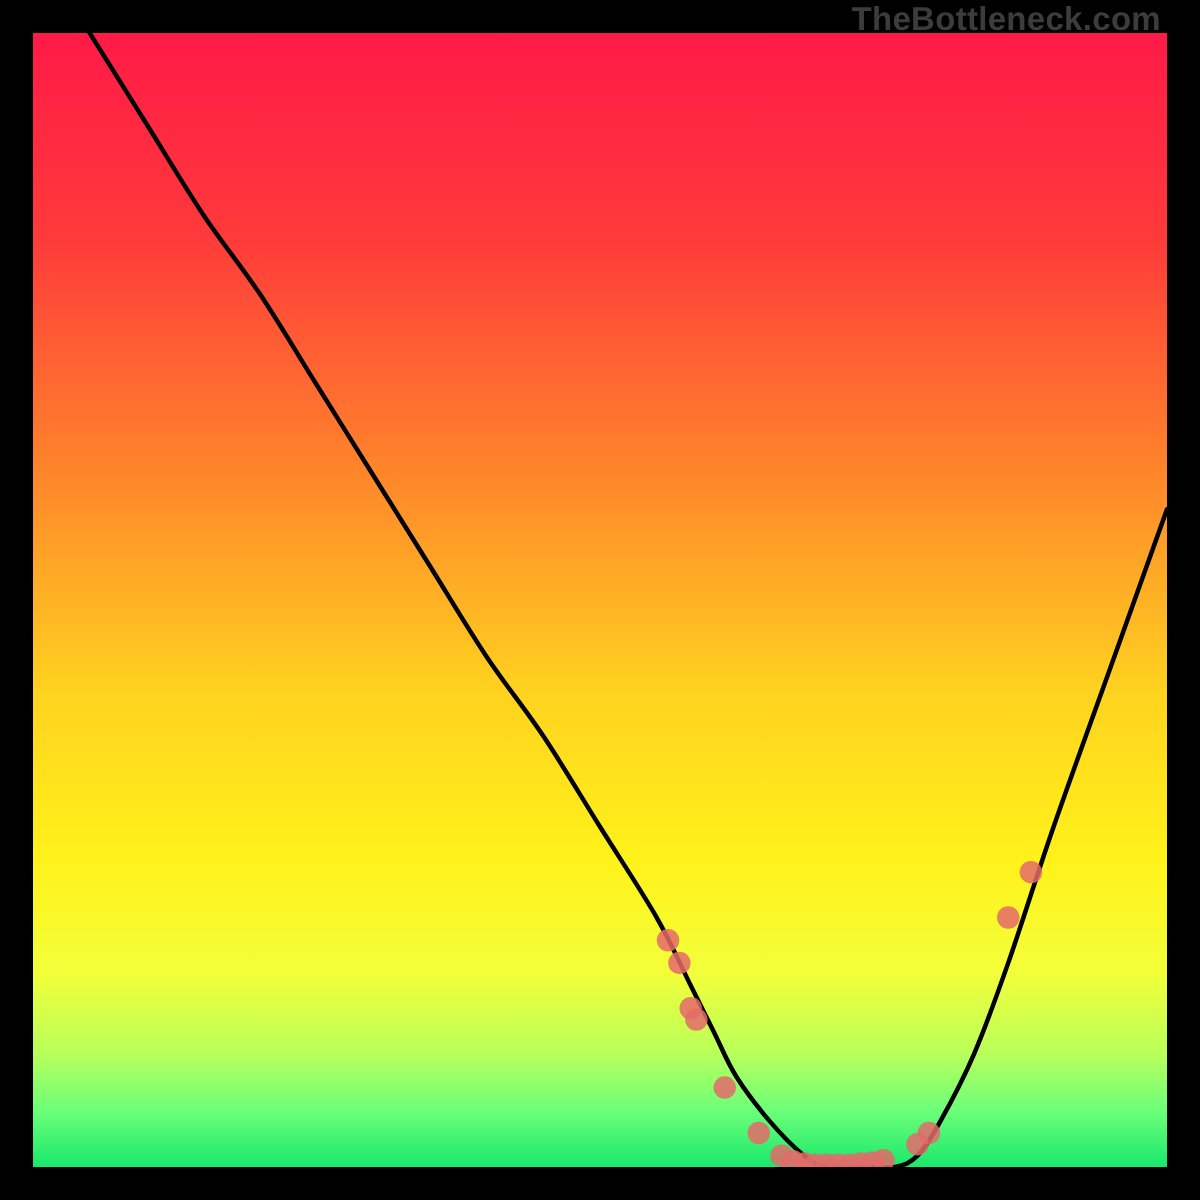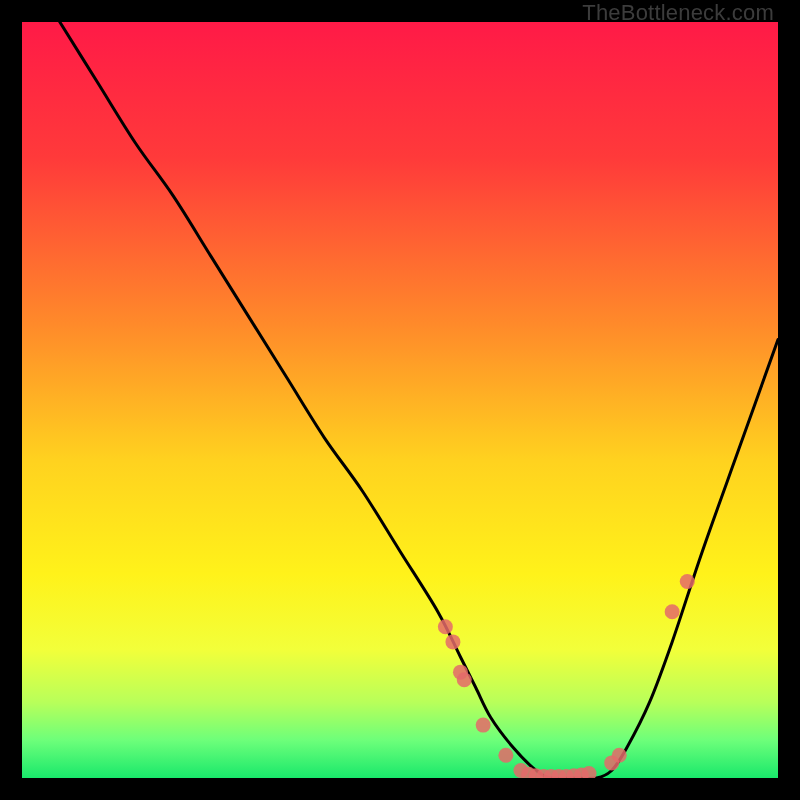--- a/index.html
+++ b/index.html
@@ -24,21 +24,21 @@
     top: 0;
     width: 756px;
     height: 756px;
   }
   .watermark {
     position: absolute;
     top: 0px;
     right: 26px;
     font-family: Arial, Helvetica, sans-serif;
     font-size: 22px;
-    font-weight: normal;
+    font-weight: bold;
     color: rgba(70,70,70,0.85);
     letter-spacing: 0.2px;
     z-index: 10;
   }
   svg { display: block; }
 </style>
 </head>
 <body>
 
 <div class="frame">

